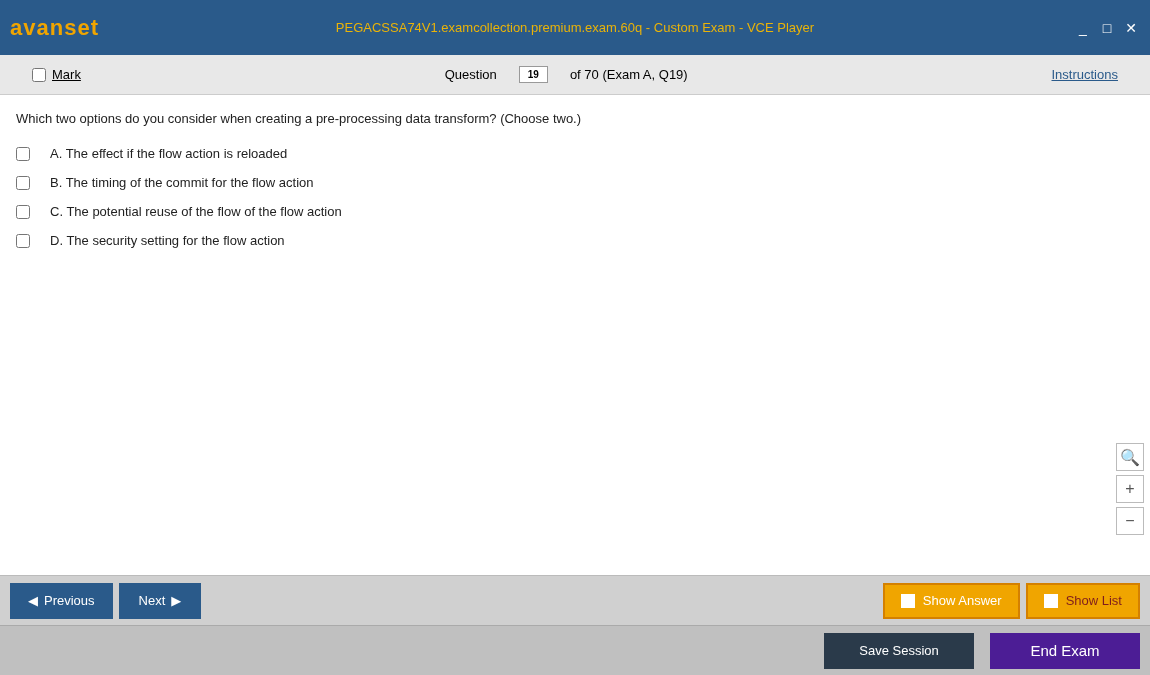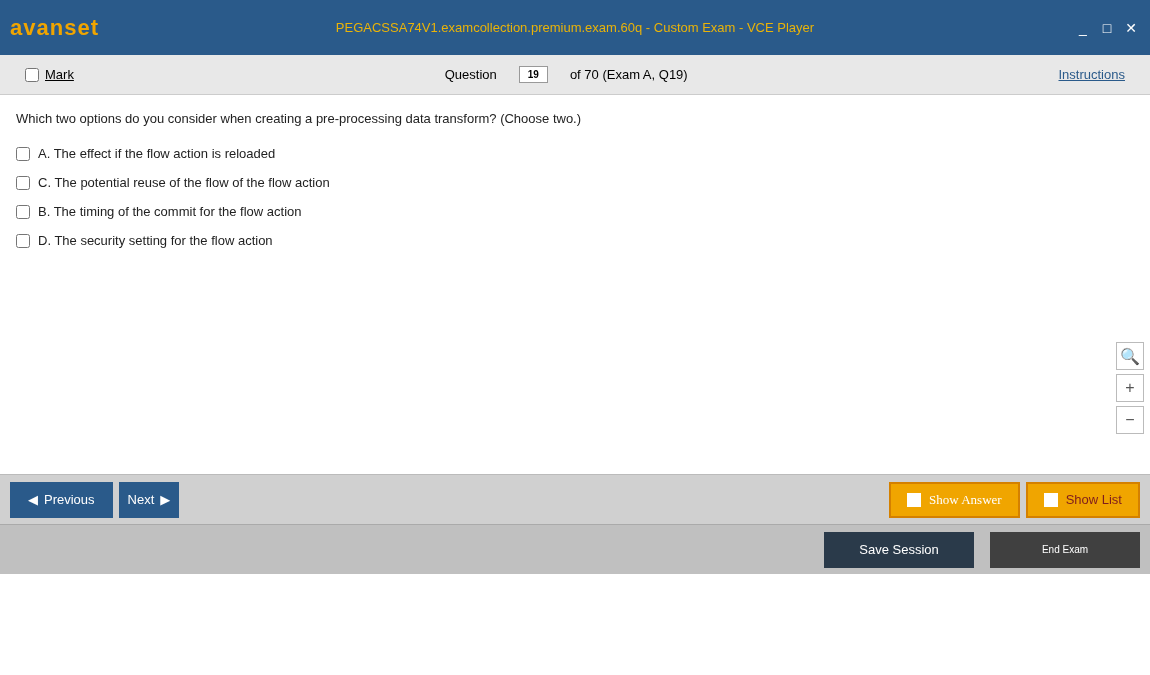--- a/index.html
+++ b/index.html
@@ -56,21 +56,21 @@
       justify-content: center;
     }
 
     
     #question-bar {
       background: #e8e8e8;
       border-bottom: 1px solid #ccc;
       height: 40px;
       display: flex;
       align-items: center;
-      padding: 0 25px;
+      padding: 0 32px;
       justify-content: space-between;
     }
     #mark-area {
       display: flex;
       align-items: center;
       gap: 6px;
     }
     #mark-checkbox {
       width: 14px;
       height: 14px;
@@ -97,35 +97,35 @@
     #instructions-link {
       color: #2a5a8a;
       text-decoration: underline;
       cursor: pointer;
       font-size: 13px;
     }
 
     
     #content-area {
       background: #fff;
-      height: 379px;
+      height: 480px;
       padding: 16px 16px 0 16px;
       position: relative;
       overflow: hidden;
     }
     #question-text {
       font-size: 13px;
       margin-bottom: 20px;
       color: #222;
     }
     .answer-option {
       display: flex;
       align-items: flex-start;
       margin-bottom: 14px;
-      gap: 8px;
+      gap: 20px;
     }
     .answer-checkbox {
       width: 14px;
       height: 14px;
       margin-top: 1px;
       flex-shrink: 0;
       cursor: pointer;
     }
     .answer-text {
       font-size: 13px;
@@ -174,21 +174,21 @@
       font-size: 13px;
       display: flex;
       align-items: center;
       gap: 6px;
       height: 36px;
     }
     .nav-btn-next {
       background: #2a5a8a;
       color: #fff;
       border: none;
-      padding: 8px 9px;
+      padding: 8px 20px;
       cursor: pointer;
       font-size: 13px;
       display: flex;
       align-items: center;
       gap: 6px;
       height: 36px;
     }
     #spacer { flex: 1; }
     #review-btn {
       background: #f0a500;
@@ -209,21 +209,20 @@
       background: #f0a500;
       color: #fff;
       border: 2px solid #d48000;
       padding: 6px 16px;
       cursor: pointer;
       font-size: 13px;
       height: 36px;
       display: flex;
       align-items: center;
       gap: 8px;
-      font-family: Liberation Serif, serif;
     }
     #show-answer-icon {
       width: 14px;
       height: 14px;
       background: #fff;
       flex-shrink: 0;
     }
     #show-list-btn {
       background: #f0a500;
       color: #7f1d1d;
@@ -258,26 +257,26 @@
       background: #2a3a4a;
       color: #fff;
       border: none;
       padding: 8px 20px;
       cursor: pointer;
       font-size: 13px;
       height: 36px;
       min-width: 150px;
     }
     #end-exam-btn {
-      background: #404040;
+      background: #4c1d95;
       color: #fff;
       border: none;
       padding: 8px 20px;
       cursor: pointer;
-      font-size: 10px;
+      font-size: 15px;
       height: 36px;
       min-width: 150px;
     }
   </style>
 </head>
 <body>
 
 <div id="title-bar">
   <div id="logo">
     <span>avan</span><span style="color:#f0a500;">set</span>
@@ -305,25 +304,25 @@
 
 <div id="content-area">
   <div id="question-text">Which two options do you consider when creating a pre-processing data transform? (Choose two.)</div>
 
   <div class="answer-option">
     <input type="checkbox" class="answer-checkbox" style="">
     <span class="answer-text">A.   The effect if the flow action is reloaded</span>
   </div>
   <div class="answer-option">
     <input type="checkbox" class="answer-checkbox" style="">
-    <span class="answer-text">C.   The potential reuse of the flow of the flow action</span>
+    <span class="answer-text">B.   The timing of the commit for the flow action</span>
   </div>
   <div class="answer-option">
     <input type="checkbox" class="answer-checkbox" style="">
-    <span class="answer-text">B.   The timing of the commit for the flow action</span>
+    <span class="answer-text">C.   The potential reuse of the flow of the flow action</span>
   </div>
   <div class="answer-option">
     <input type="checkbox" class="answer-checkbox" style="">
     <span class="answer-text">D.   The security setting for the flow action</span>
   </div>
 
   <div id="right-tools">
     <button class="tool-btn">
       <span>🔍</span>
     </button>

